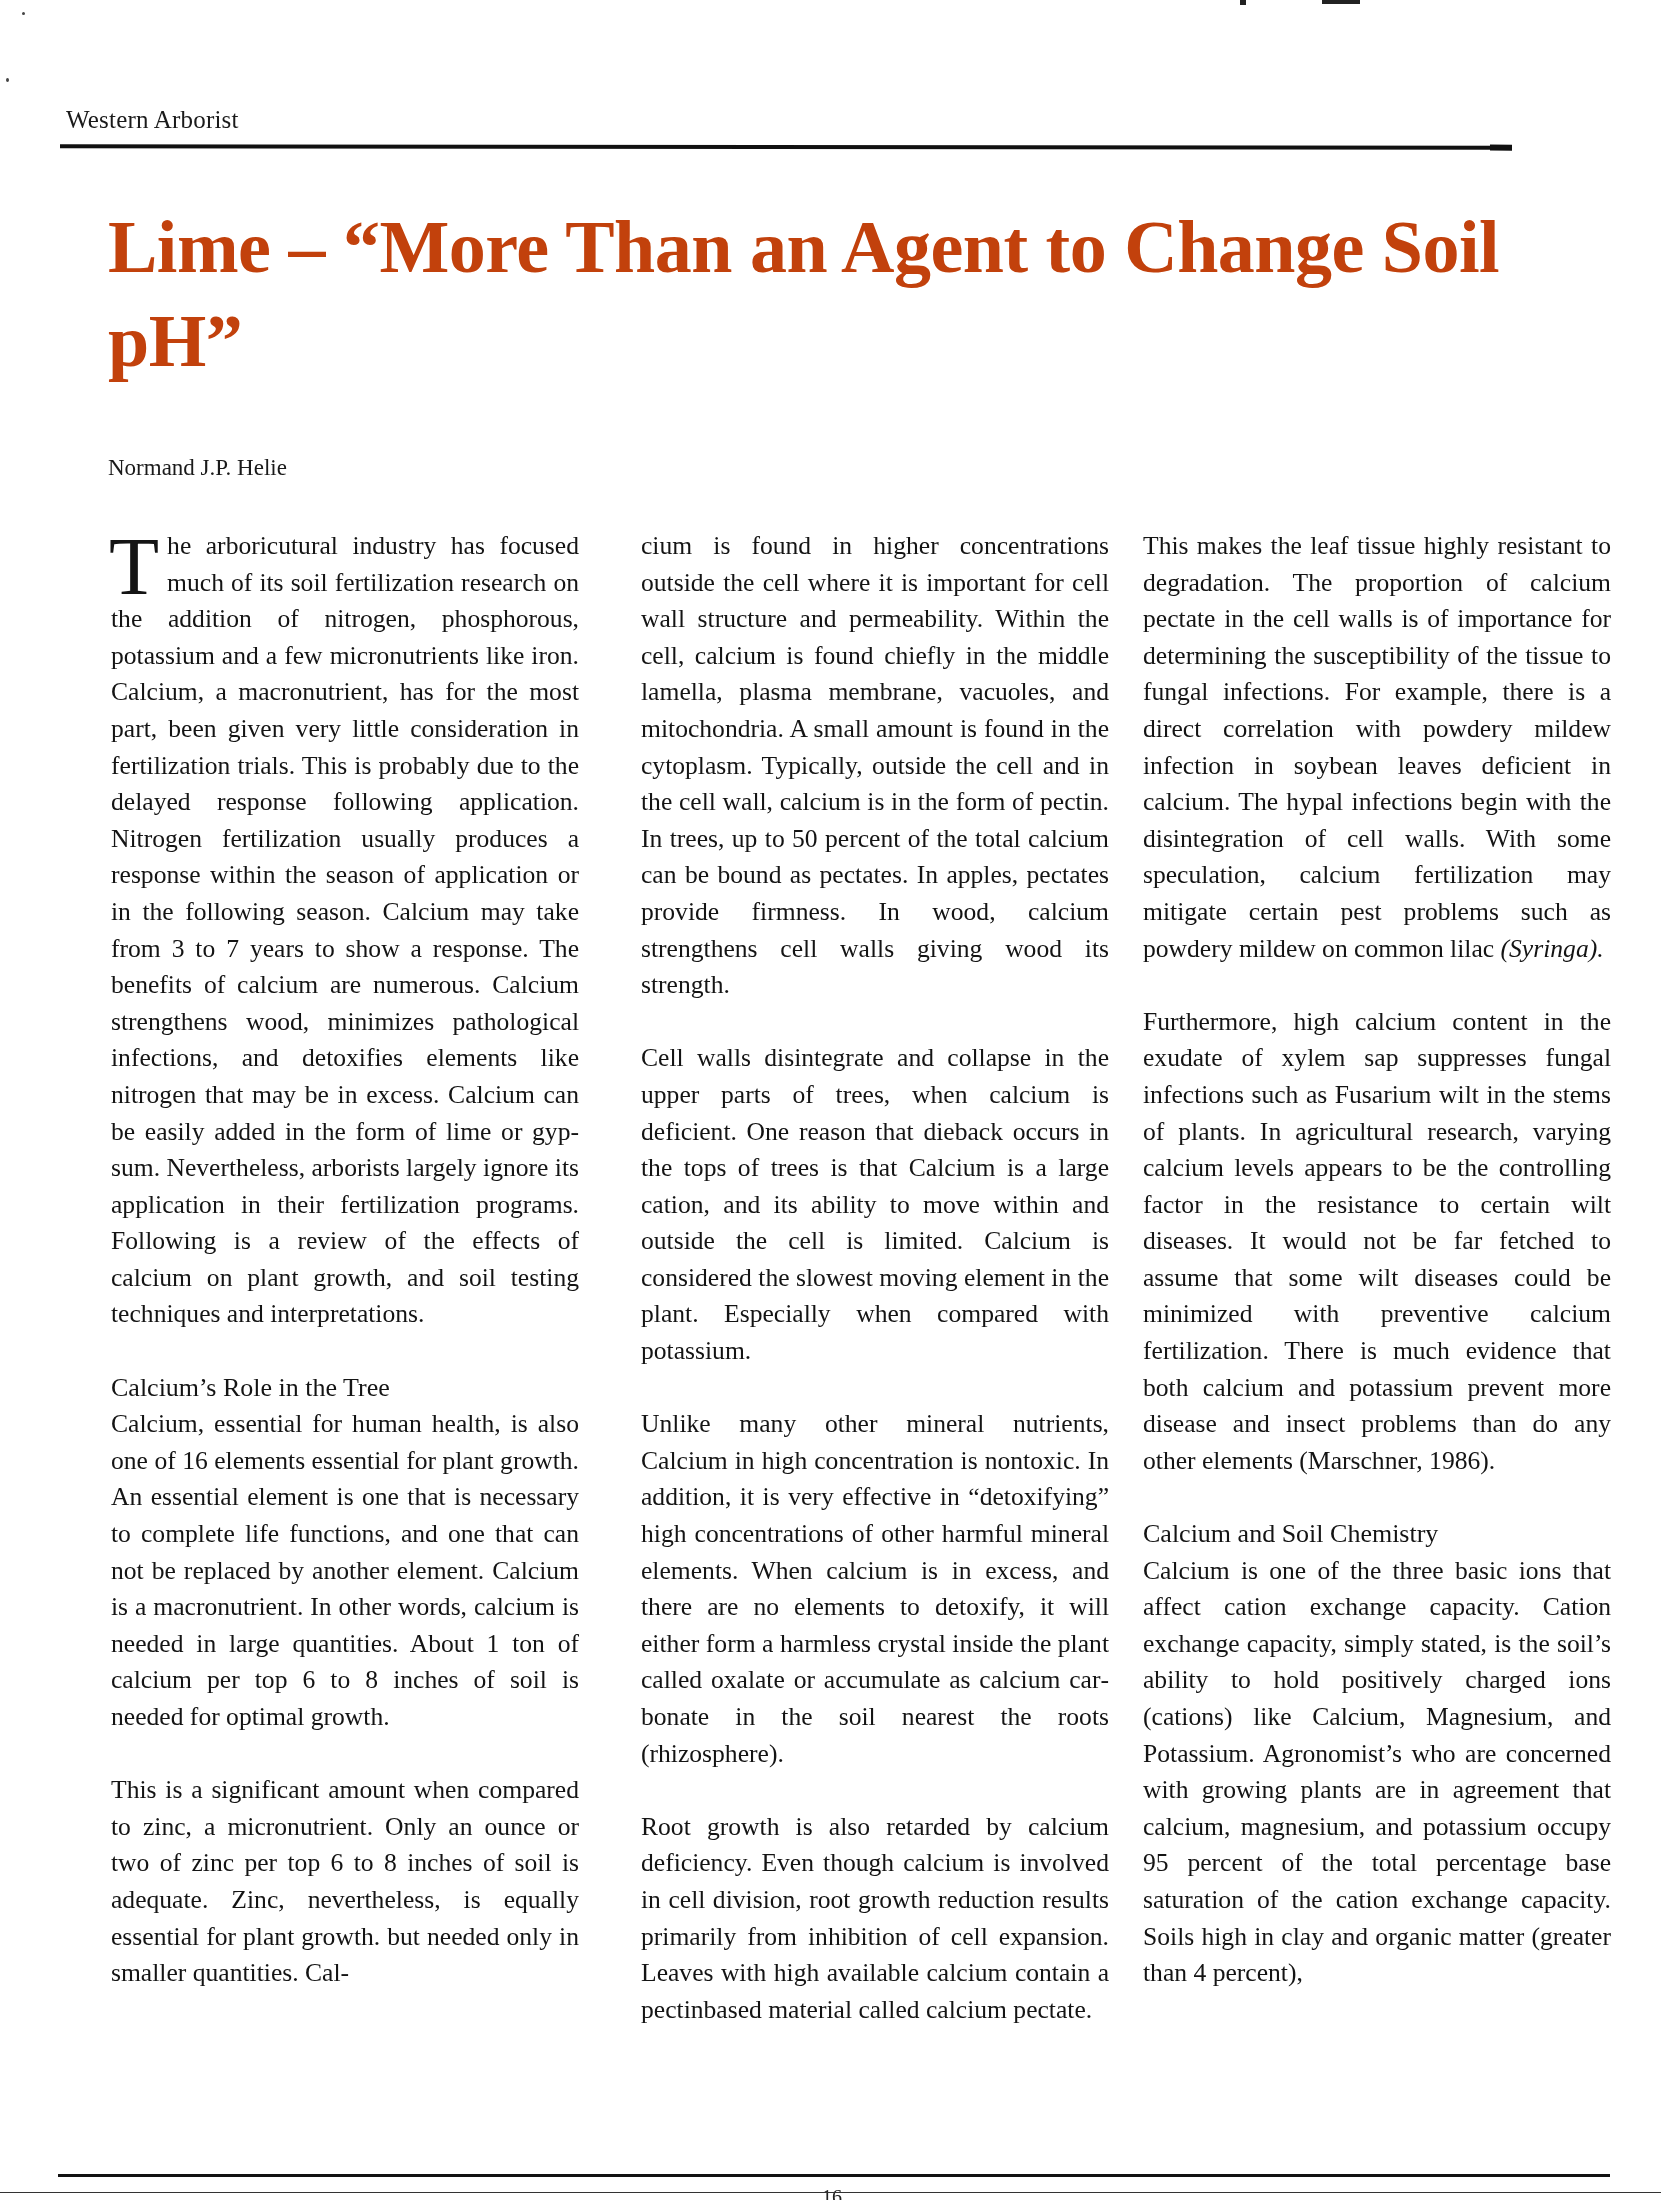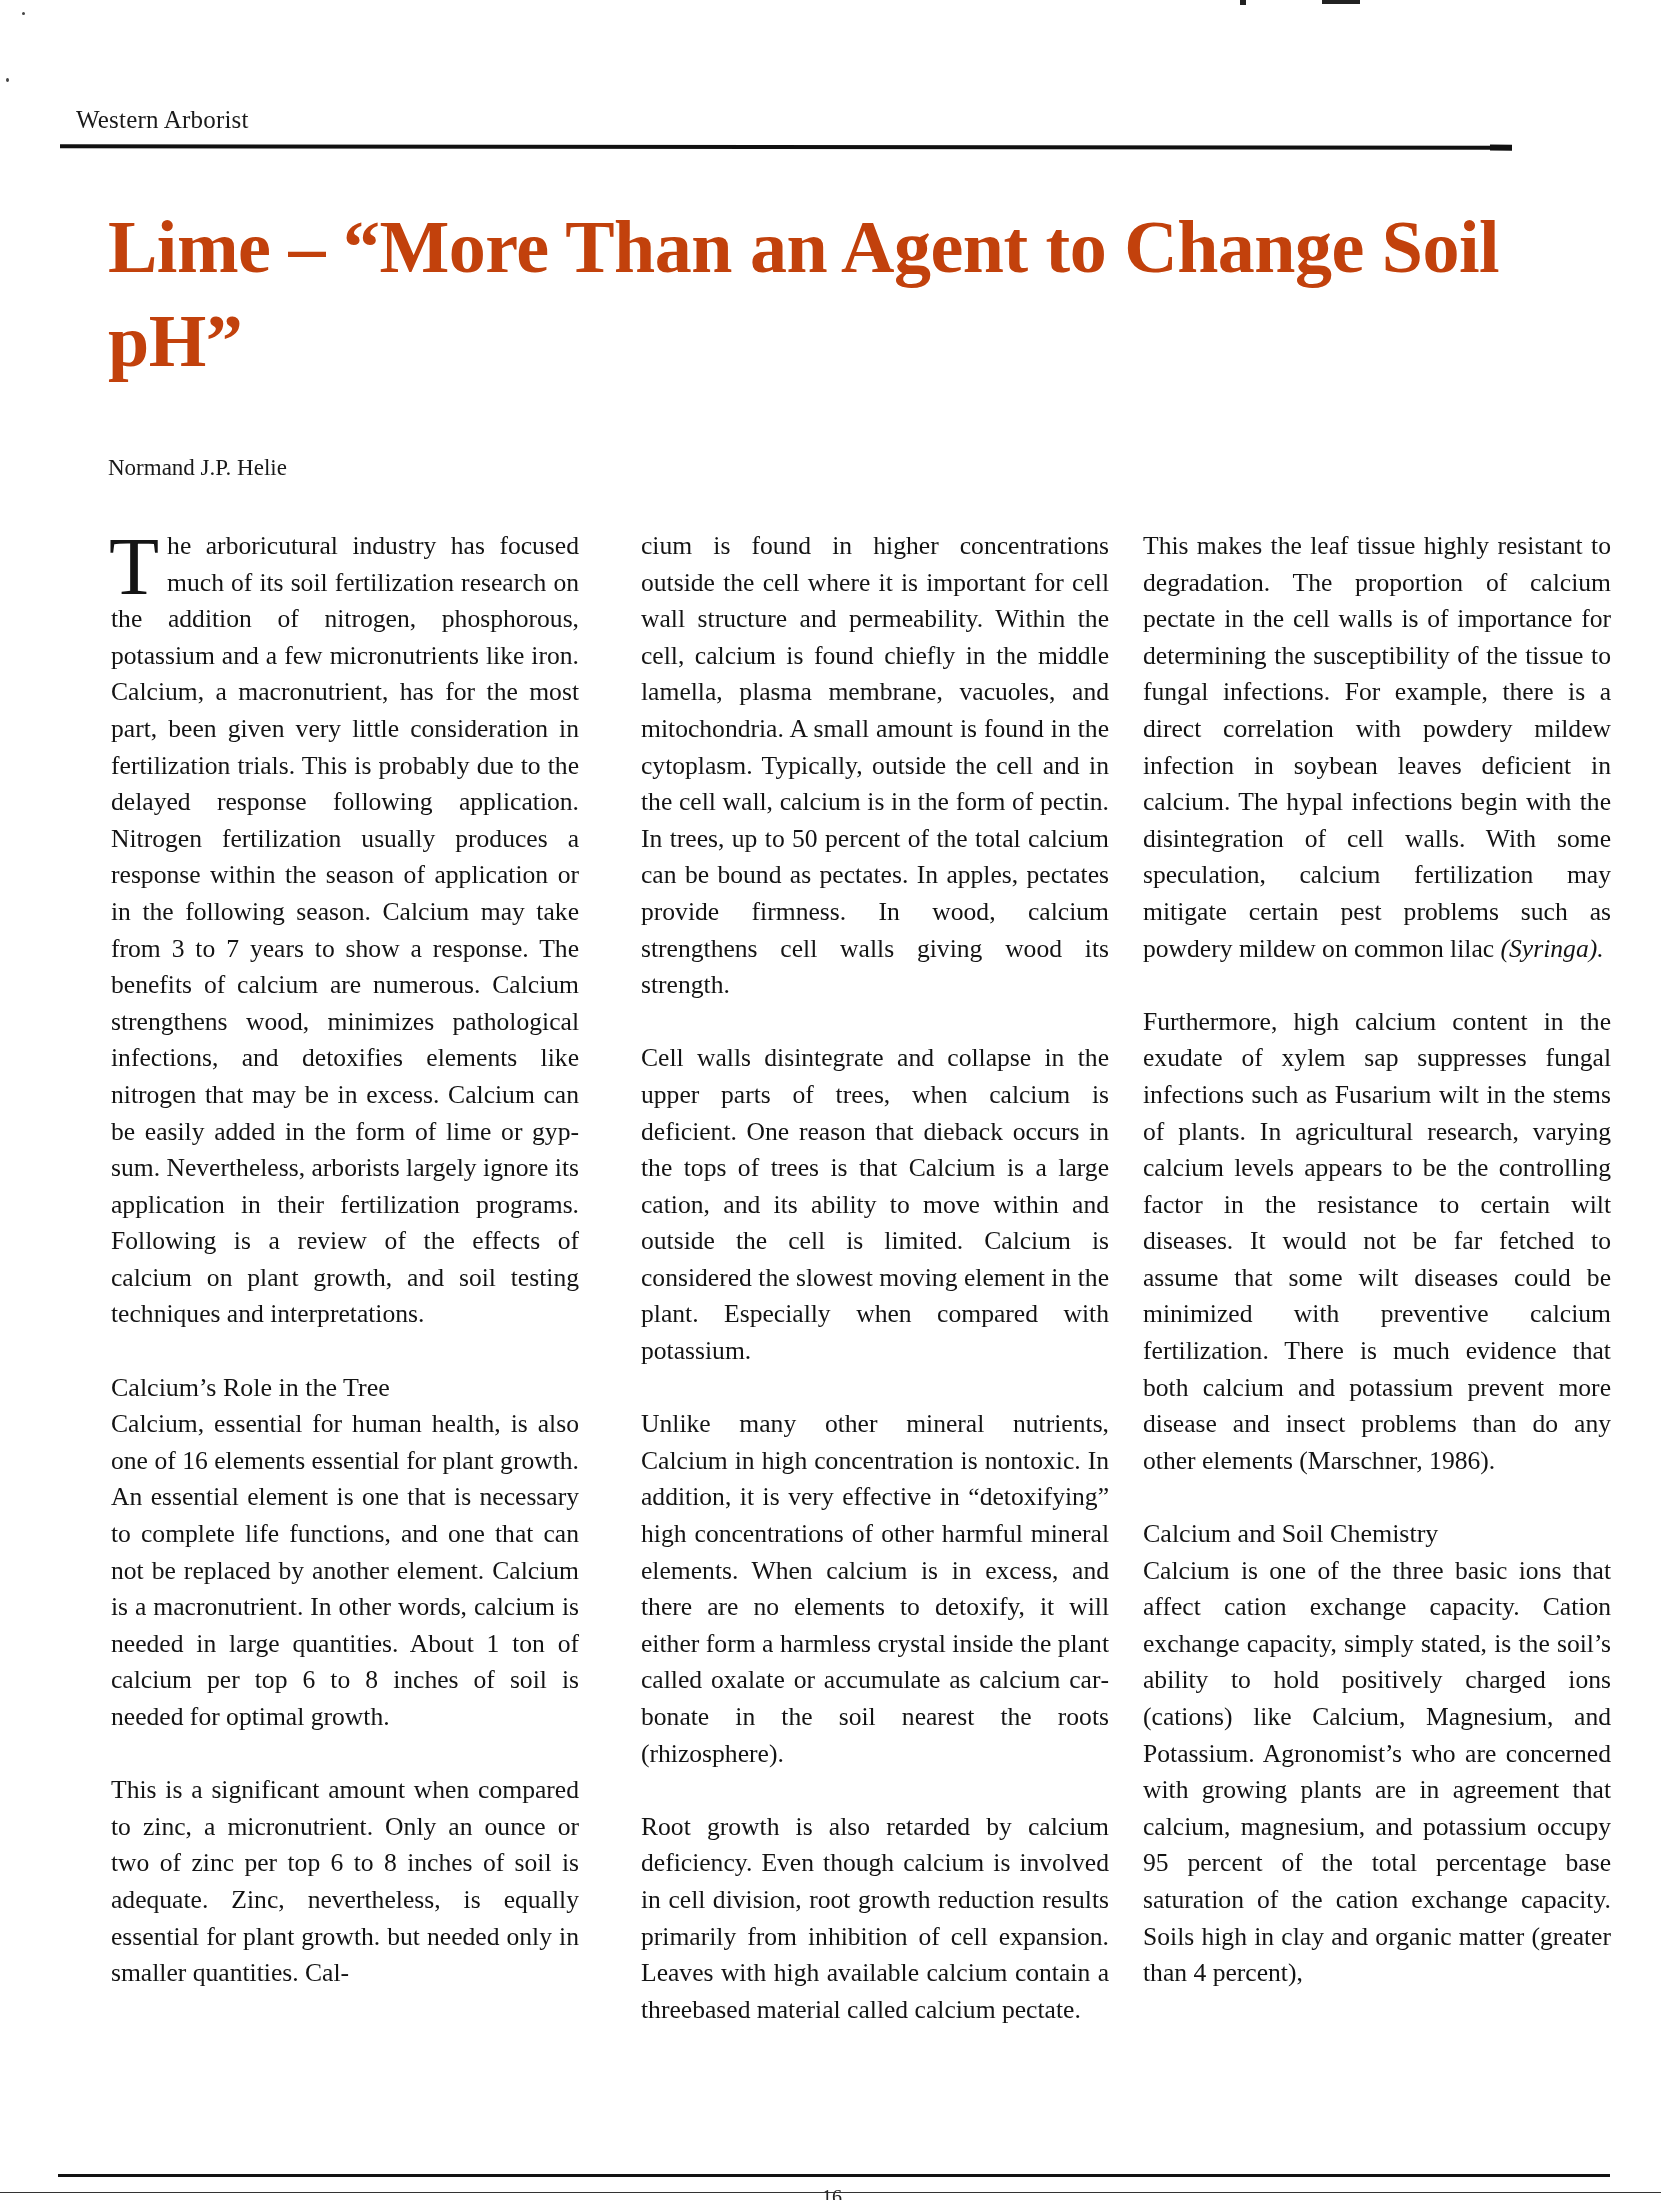--- a/index.html
+++ b/index.html
@@ -1,21 +1,21 @@
 <!DOCTYPE html>
 <html><head>
 <meta charset="utf-8">
 <style>
   html, body { margin: 0; padding: 0; background: #ffffff; }
   body {
     width: 1661px; height: 2200px; position: relative; overflow: hidden;
     font-family: "Liberation Serif", "DejaVu Serif", serif; color: #141414;
   }
   .running-head {
-    position: absolute; left: 76px; top: 106px;
+    position: absolute; left: 66px; top: 106px;
     font-size: 25px; letter-spacing: 0.2px; color: #1a1a1a;
   }
   .head-rule {
     position: absolute; left: 60px; top: 145px; width: 1448px; height: 4px;
     background: #111; transform: skewY(0.05deg);
   }
   .head-rule::after {
     content: ""; position: absolute; right: -4px; top: -1px; width: 22px; height: 6px; background:#111;
   }
   .title {
@@ -79,21 +79,21 @@
   <p><span class="dropcap">T</span><span>he arboricutural industry has fo­cused much of its soil fertilization research on the addition of nitrogen, phosphorous, potassium and a few mi­cronutrients like iron. Calcium, a ma­cronutrient, has for the most part, been given very little consideration in fertili­zation trials. This is probably due to the delayed response following application. Nitrogen fertilization usually produces a response within the season of appli­cation or in the following season. Cal­cium may take from 3 to 7 years to show a response. The benefits of calcium are numerous. Calcium strengthens wood, minimizes pathological infections, and detoxifies elements like nitrogen that may be in excess. Calcium can be eas­ily added in the form of lime or gyp­sum. Nevertheless, arborists largely ig­nore its application in their fertilization programs. Following is a review of the effects of calcium on plant growth, and soil testing techniques and interpreta­tions.</span></p>
   <h2>Calcium’s Role in the Tree</h2>
   <p>Calcium, essential for human health, is also one of 16 elements essential for plant growth. An essential element is one that is necessary to complete life functions, and one that can not be re­placed by another element. Calcium is a macronutrient. In other words, cal­cium is needed in large quantities. About 1 ton of calcium per top 6 to 8 inches of soil is needed for optimal growth.</p>
   <p>This is a significant amount when com­pared to zinc, a micronutrient. Only an ounce or two of zinc per top 6 to 8 inches of soil is adequate. Zinc, nevertheless, is equally essential for plant growth. but needed only in smaller quantities. Cal-</p>
 </div>
 
 <div class="col col2">
   <p>cium is found in higher concentrations outside the cell where it is important for cell wall structure and permeability. Within the cell, calcium is found chiefly in the middle lamella, plasma membrane, vacuoles, and mitochondria. A small amount is found in the cytoplasm. Typi­cally, outside the cell and in the cell wall, calcium is in the form of pectin. In trees, up to 50 percent of the total calcium can be bound as pectates. In apples, pectates provide firmness. In wood, calcium strengthens cell walls giving wood its strength.</p>
   <p>Cell walls disintegrate and collapse in the upper parts of trees, when calcium is deficient. One reason that  dieback occurs in the tops of trees is that Cal­cium is a large cation, and its ability to move within and outside the cell is lim­ited. Calcium is considered the slowest moving element in the plant. Especially when compared with potassium.</p>
   <p>Unlike many other mineral nutrients, Calcium in high concentration is non­toxic. In addition, it is very effective in “detoxifying” high concentrations of other harmful mineral elements. When calcium is in excess, and there are no elements to detoxify, it will either form a harmless crystal inside the plant called oxalate or accumulate as calcium car­bonate in the soil nearest the roots (rhizosphere).</p>
-  <p>Root growth is also retarded by calcium deficiency. Even though calcium is in­volved in cell division, root growth re­duction results primarily from inhibition of cell expansion. Leaves with high available calcium contain a three­based material called calcium pectate.</p>
+  <p>Root growth is also retarded by calcium deficiency. Even though calcium is in­volved in cell division, root growth re­duction results primarily from inhibition of cell expansion. Leaves with high available calcium contain a pectin­based material called calcium pectate.</p>
 </div>
 
 <div class="col col3">
   <p><span>This makes the leaf tissue highly resis­tant to degradation. The proportion of calcium pectate in the cell walls is of importance for determining the suscep­tibility of the tissue to fungal infections. For example, there is a direct correla­tion with powdery mildew infection in soybean leaves deficient in calcium. The hypal infections begin with the dis­integration of cell walls. With some speculation, calcium fertilization may mitigate certain pest problems such as powdery mildew on common lilac </span><span class="italic">(Sy­ringa).</span></p>
   <p>Furthermore, high calcium content in the exudate of xylem sap suppresses fun­gal infections such as Fusarium wilt in the stems of plants. In agricultural re­search, varying calcium levels appears to be the controlling factor in the resis­tance to certain wilt diseases. It would not be far fetched to assume that some wilt diseases could be minimized with preventive calcium fertilization. There is much evidence that both calcium and potassium prevent more disease and insect problems than do any other ele­ments (Marschner, 1986).</p>
   <h2>Calcium and Soil Chemistry</h2>
   <p>Calcium is one of the three basic ions that affect cation exchange capacity. Cation exchange capacity, simply stated, is the soil’s ability to hold posi­tively charged ions (cations) like Cal­cium, Magnesium, and Potassium. Agronomist’s who are concerned with growing plants are in agreement that calcium, magnesium, and potassium occupy 95 percent of the total percent­age base saturation of the cation ex­change capacity. Soils high in clay and organic matter (greater than 4 percent),</p>
 </div>
 
 <div class="foot-rule-1"></div>

